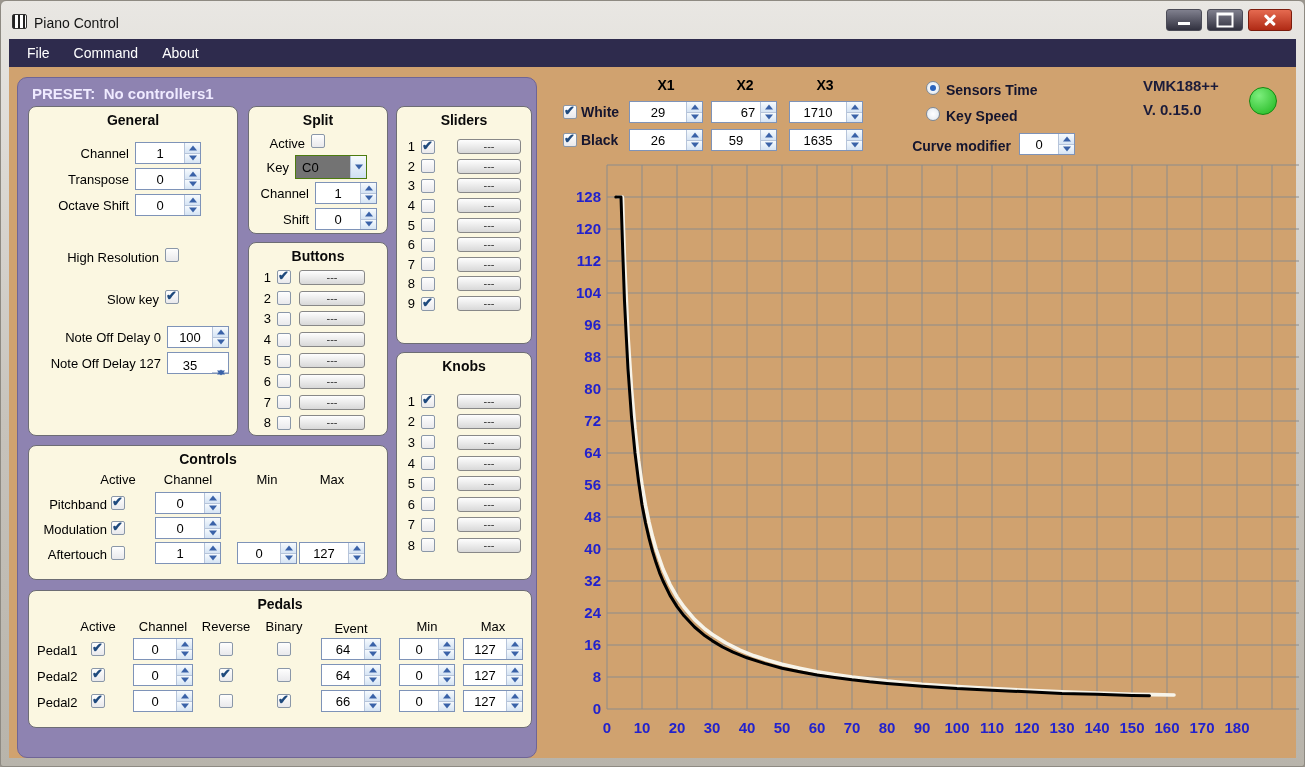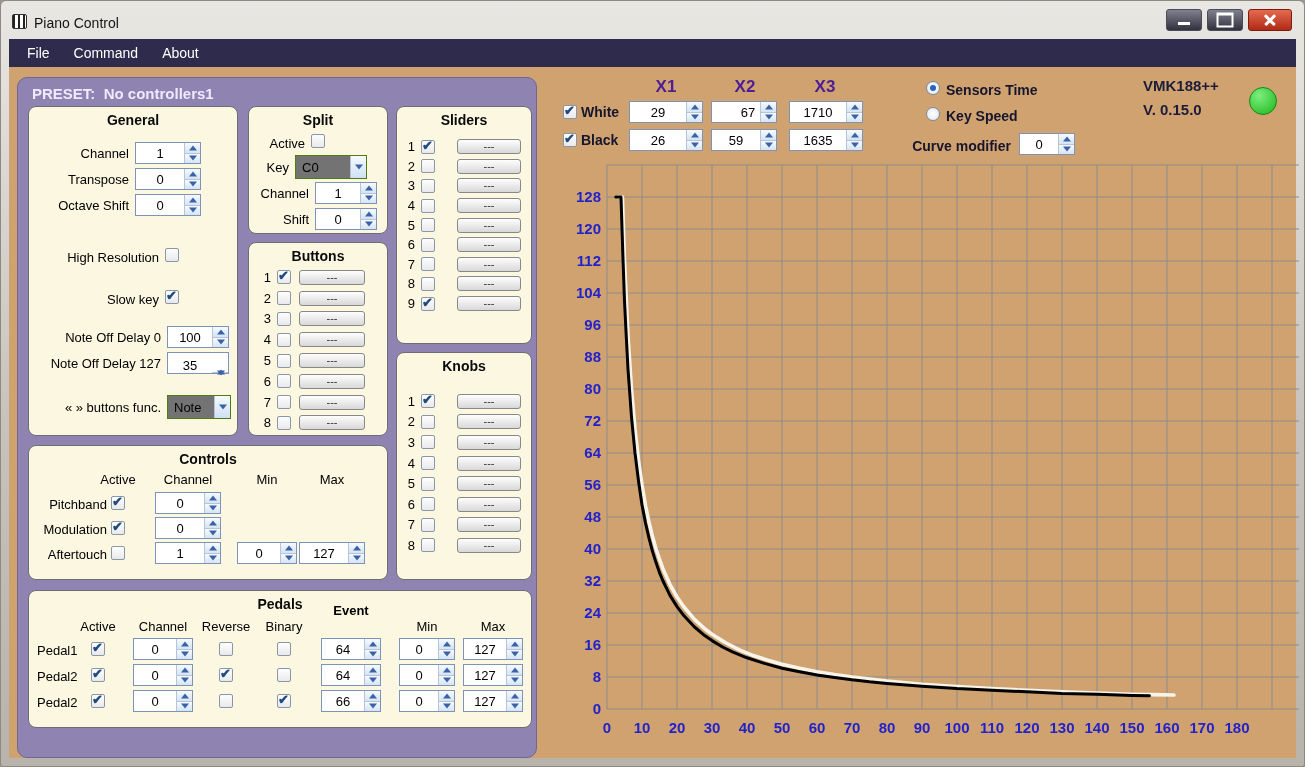--- a/index.html
+++ b/index.html
@@ -72,21 +72,21 @@
   .rows{position:absolute;}
   .iorow{display:flex;align-items:center;}
   .ionum{width:12px;text-align:right;font-size:13px;color:#000;flex:none;}
   .iorow .cb{margin-left:6px;}
 
   .prow{position:absolute;left:8px;right:8px;height:24px;}
   .rowlabel{position:absolute;font-size:13px;color:#000;white-space:nowrap;}
   .colhdr{position:absolute;transform:translateX(-50%);font-size:13px;color:#000;white-space:nowrap;}
 
   #sensor-area{position:absolute;left:546px;top:8px;width:746px;height:92px;}
-  .xhdr{position:absolute;transform:translateX(-50%);font-size:17px;font-weight:bold;color:#4c1d95;white-space:nowrap;}
+  .xhdr{position:absolute;transform:translateX(-50%);font-size:14px;font-weight:bold;color:#000000;white-space:nowrap;}
   .xlabel{position:absolute;font-size:14px;font-weight:bold;color:#15152e;white-space:nowrap;}
   .verline{position:absolute;font-weight:bold;font-size:15px;color:#1c1c3a;white-space:nowrap;}
   #led{position:absolute;left:694px;top:12px;width:28px;height:28px;border-radius:50%;border:1px solid #128a12;}
 
   #curve-svg{position:absolute;left:546px;top:96px;}
   #curve-svg text{font-family:"Liberation Sans",sans-serif;}
 </style>
 </head>
 <body>
 
@@ -175,29 +175,20 @@
           <span class="slot">
               <div class="spinner" style="width: 62px; align-items: flex-end;">
                 <div class="spin-value">35</div>
                 <div class="spin-btns">
                   <div class="spin-up"></div>
                   <div class="spin-down"></div>
                 </div>
               </div>
             </span>
         </div>
-        <div class="frow" style="top:288px">
-          <span class="flabel" style="width:128px">« » buttons func.</span>
-          <span class="slot">
-              <div class="dd" style="width: 64px;">
-                <div class="dd-val">Note</div>
-                <div class="dd-btn"></div>
-              </div>
-            </span>
-        </div>
       </div>
 
       <div class="group" id="split-box" style="left:230px;top:28px;width:140px;height:128px">
         <div class="gtitle">Split</div>
         <div class="frow" style="top:24px">
           <span class="flabel" style="width:52px">Active</span>
           <span class="slot"><span class="cb"></span></span>
         </div>
         <div class="frow" style="top:48px">
           <span class="flabel" style="width:36px">Key</span>
@@ -431,21 +422,21 @@
             </div>
           </div>
         </div>
 
       <div class="group" id="pedals-box" style="left:10px;top:512px;width:504px;height:138px">
         <div class="gtitle">Pedals</div>
       <span class="colhdr" style="left: 69px; top: 28px;">Active</span>
           <span class="colhdr" style="left: 134px; top: 28px;">Channel</span>
           <span class="colhdr" style="left: 197px; top: 28px;">Reverse</span>
           <span class="colhdr" style="left: 255px; top: 28px;">Binary</span>
-          <span class="colhdr" style="left: 322px; top: 12px; font-weight: bold;">Event</span>
+          <span class="colhdr" style="left: 322px; top: 30px;">Event</span>
           <span class="colhdr" style="left: 398px; top: 28px;">Min</span>
           <span class="colhdr" style="left: 464px; top: 28px;">Max</span>
           <div class="prow" style="top: 47px;">
             <span class="rowlabel" style="position: absolute; left: 0px; top: 5px; width: 48px;">Pedal1</span>
             <span class="cb checked" style="position: absolute; left: 54px; top: 4px;"></span>
             <div class="spinner" style="width: 60px; position: absolute; left: 96px; top: 0px;">
               <div class="spin-value">0</div>
               <div class="spin-btns">
                 <div class="spin-up"></div>
                 <div class="spin-down"></div>

